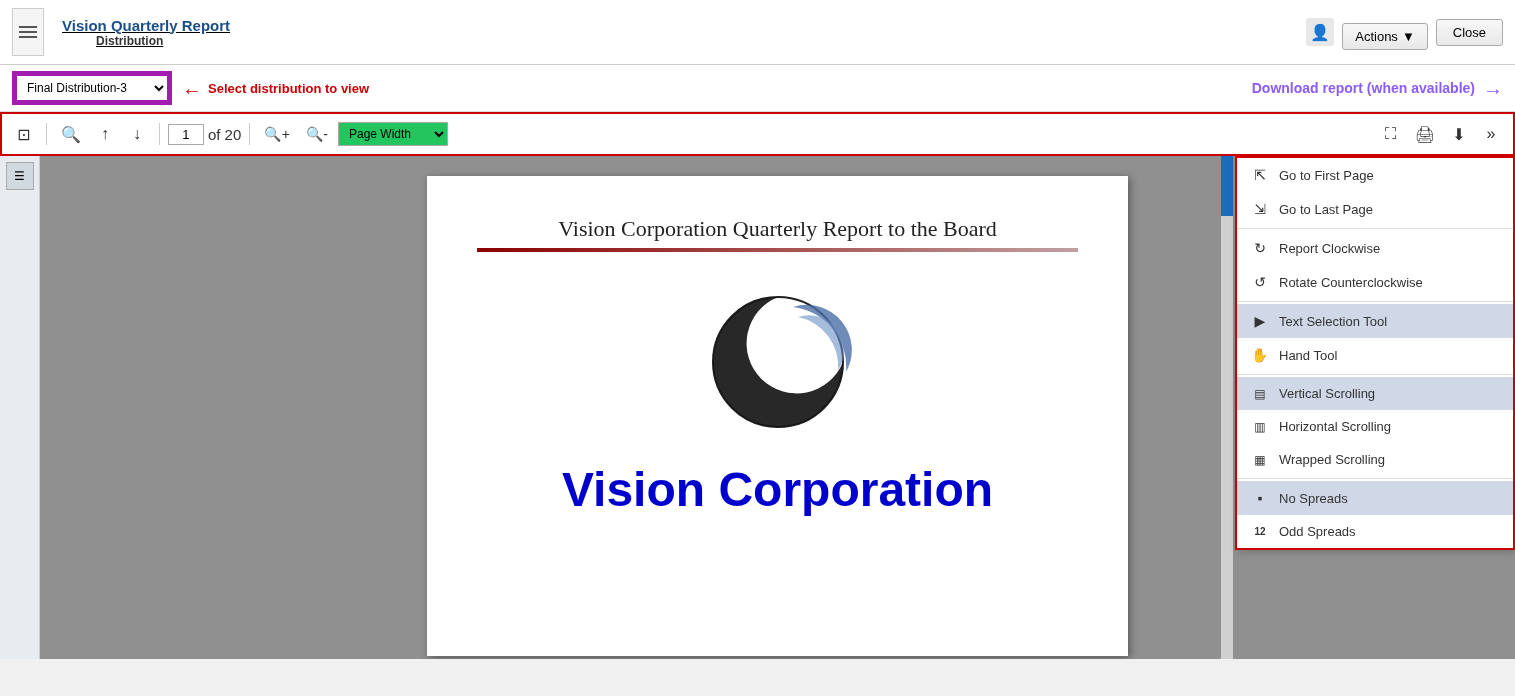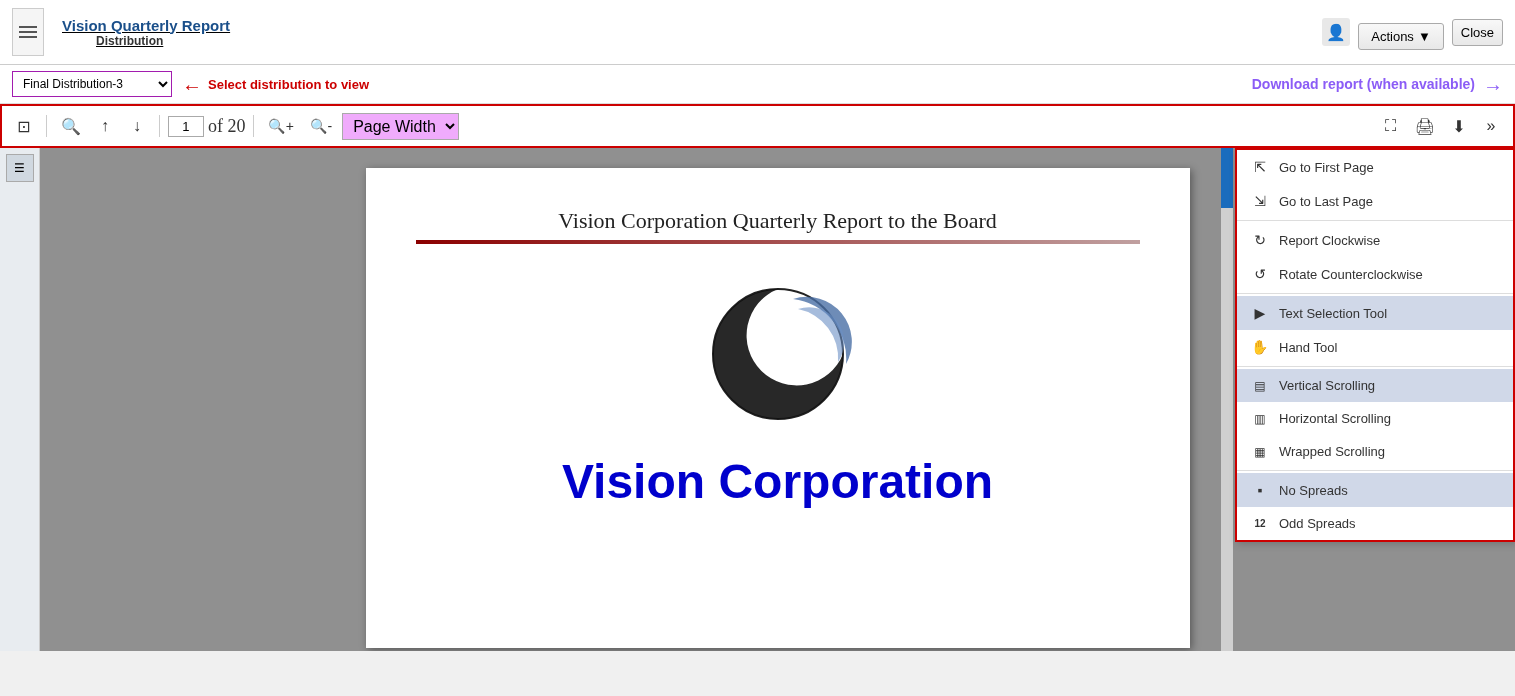--- a/index.html
+++ b/index.html
@@ -77,42 +77,42 @@
       font-size: 13px;
       border-radius: 3px;
       display: flex;
       align-items: center;
       gap: 4px;
       margin-top: 8px;
     }
     .btn-close {
       border: 1px solid #aaa;
       background: linear-gradient(to bottom, #f8f8f8, #e8e8e8);
-      padding: 5px 8px;
+      padding: 5px 16px;
       cursor: pointer;
       font-size: 13px;
       border-radius: 3px;
     }
 
     
     .annotation-area {
       background: #fff;
       padding: 6px 12px 6px 12px;
       display: flex;
       align-items: center;
       justify-content: space-between;
       border-bottom: 1px solid #ddd;
     }
     .annotation-left {
       display: flex;
       align-items: center;
       gap: 10px;
     }
     .distribution-select {
-      border: 1px solid #a21caf;
+      border: 5px solid #a21caf;
       padding: 4px 6px;
       font-size: 12px;
       min-width: 160px;
       background: #fff;
       cursor: pointer;
     }
     .arrow-label {
       display: flex;
       align-items: center;
       gap: 6px;
@@ -161,30 +161,29 @@
       margin: 0 4px;
     }
     .page-input {
       width: 36px;
       border: 1px solid #aaa;
       text-align: center;
       padding: 2px;
       font-size: 13px;
     }
     .page-of {
-      font-size: 18px;
+      font-size: 15px;
       color: #333;
-      font-family: Liberation Serif, serif;
     }
     .zoom-select {
       border: 1px solid #aaa;
       padding: 3px 6px;
-      font-size: 16px;
+      font-size: 12px;
       min-width: 110px;
-      background: #f0abfc;
+      background: #22c55e;
       cursor: pointer;
     }
     .toolbar-spacer { flex: 1; }
 
     
     .main-container {
       display: flex;
       position: relative;
       height: calc(696px - 65px - 44px - 40px - 44px);
       background: #c8c8c8;
@@ -219,21 +218,21 @@
       flex: 1;
       background: #909090;
       display: flex;
       align-items: flex-start;
       justify-content: center;
       padding: 20px;
       position: relative;
     }
     .pdf-page {
       background: #fff;
-      width: 824px;
+      width: 701px;
       min-height: 480px;
       box-shadow: 2px 2px 8px rgba(0,0,0,0.4);
       display: flex;
       flex-direction: column;
       align-items: center;
       padding: 40px 50px;
     }
     .pdf-title {
       font-size: 22px;
       color: #222;

